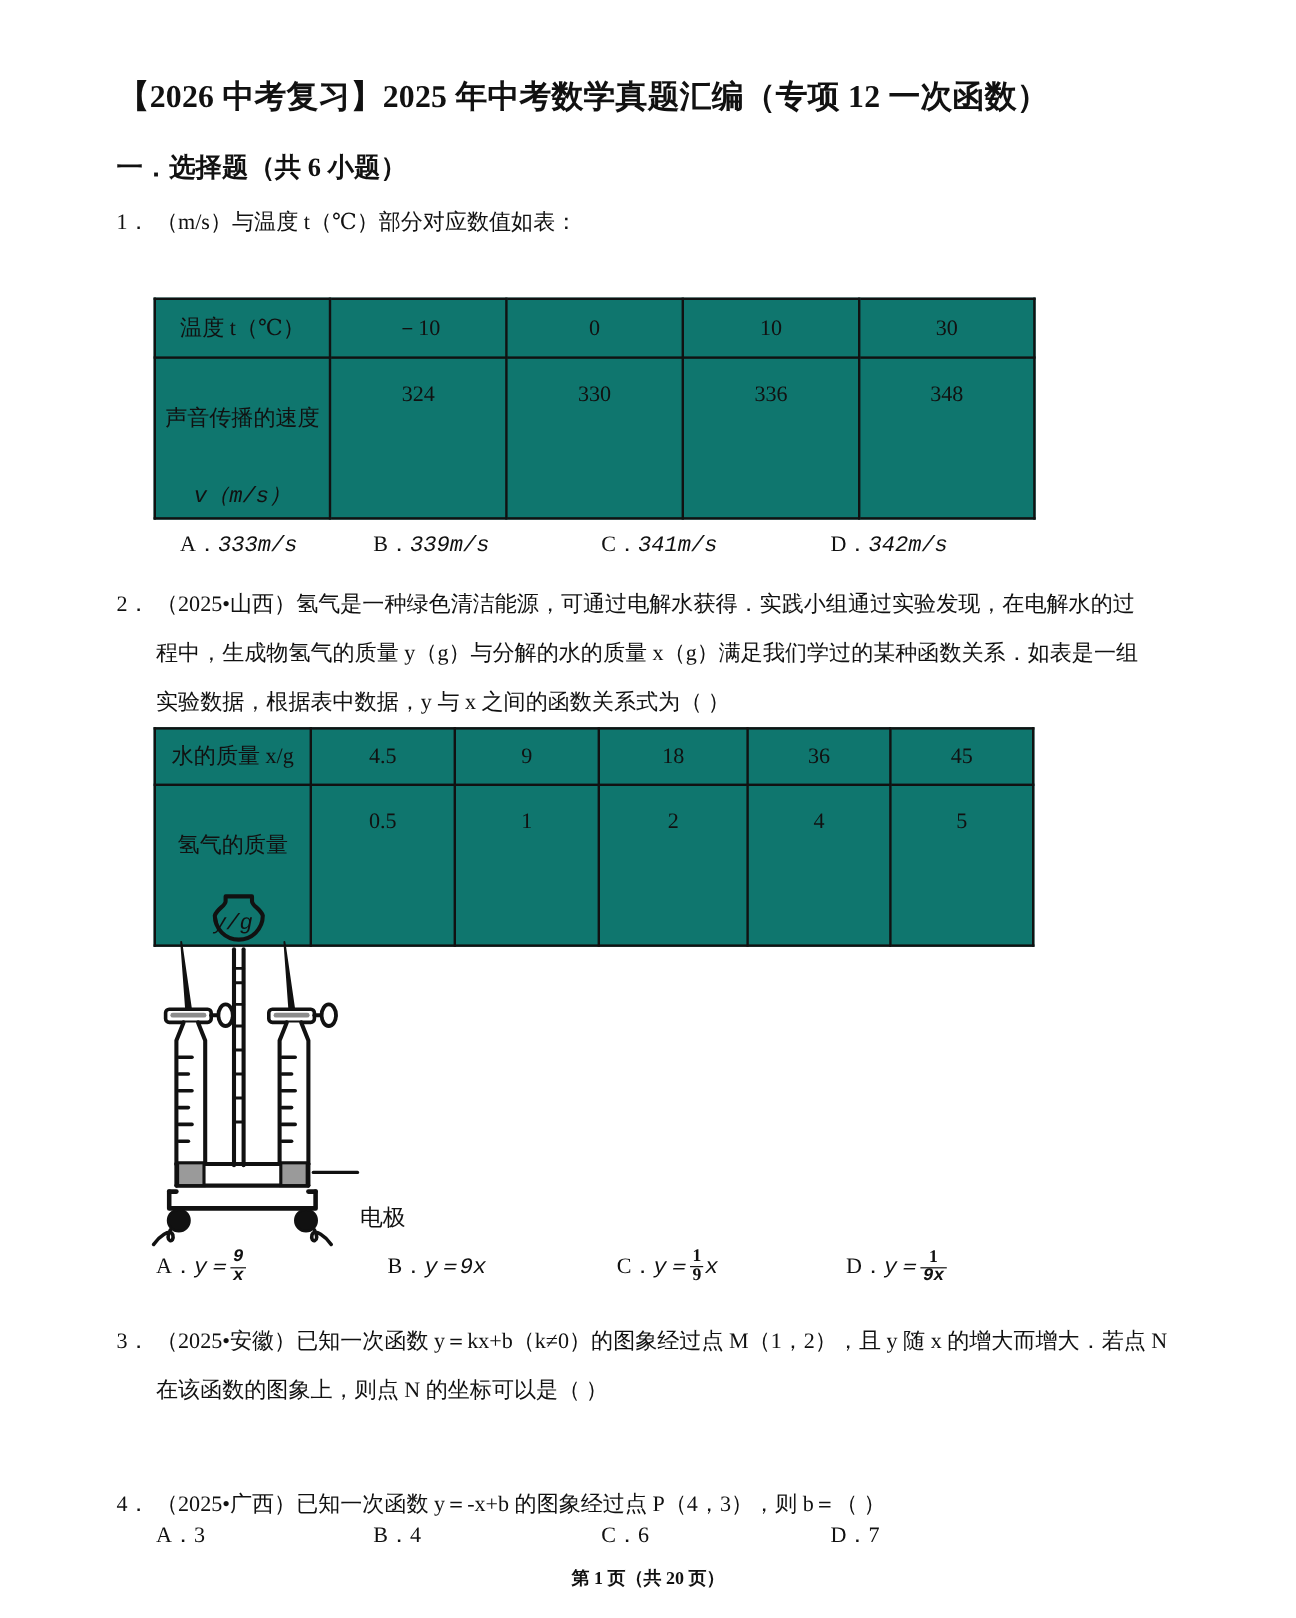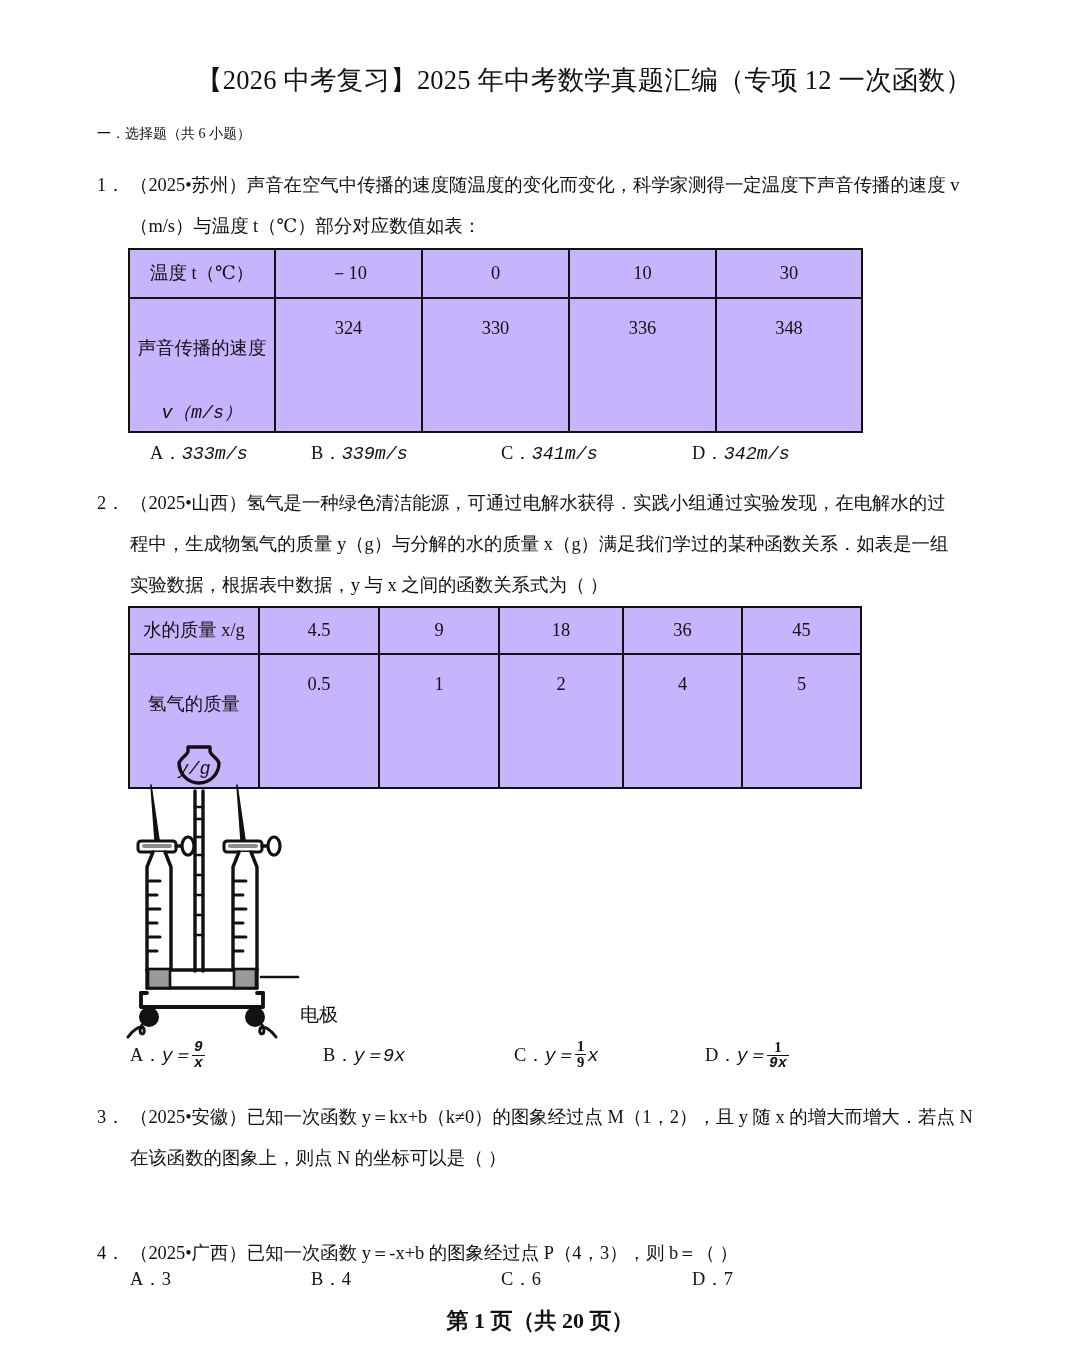--- a/index.html
+++ b/index.html
@@ -22,34 +22,35 @@
     height: 1348px;
     box-sizing: border-box;
     padding: 0;
   }
 
   
   .doc-title {
     position: absolute;
     left: 0; top: 64px;
     width: 972px;
-    text-align: right;
+    text-align: center;
     font-size: 26.5px;
-    font-weight: normal;
+    font-weight: bold;
     letter-spacing: 0.2px;
     line-height: 1.25;
     white-space: nowrap;
   }
 
   
   .section-head {
     position: absolute;
     left: 97px; top: 123px;
-    font-size: 14px;
+    font-size: 22px;
     line-height: 1.5;
+    font-weight: bold;
   }
 
   
   .q {
     position: absolute;
     font-size: 18.4px;
     line-height: 41px;
     color: #111;
   }
   .q-num {
@@ -100,21 +101,21 @@
     display: block;
     padding: 0 2px;
     font-weight: bold;
   }
 
   
   .dtable {
     position: absolute;
     border-collapse: collapse;
     table-layout: fixed;
-    background: #c4b5fd;
+    background: #0f766e;
   }
   .dtable td {
     border: 2.1px solid #111;
     text-align: center;
     vertical-align: middle;
     font-size: 18.4px;
     padding: 0;
     line-height: 1.45;
   }
   .dtable td.hlabel {
@@ -131,37 +132,36 @@
     position: absolute;
   }
 
   
   .footer {
     position: absolute;
     left: 0;
     top: 1306px;
     width: 1080px;
     text-align: center;
-    font-size: 22px;
+    font-size: 15px;
     font-weight: bold;
   }
 </style>
 </head>
 <body>
 
 <div class="page">
 
   <div class="doc-title">【2026 中考复习】2025 年中考数学真题汇编（专项 12  一次函数）</div>
 
   <div class="section-head">一．选择题（共 6 小题）</div>
 
   <div class="q" style="left:97px; top:165px; width:905px;">
     <span class="q-num">1．</span>
     <span class="q-body">
-      <span class="q-line"><span class="src">（2025•苏州）</span><span>声音在空气中传播的速度随温度的变化而变化，科学家测得一定温度下声音传播的速度 v</span></span>
       <span class="q-line">（m/s）与温度 t（℃）部分对应数值如表：</span>
     </span>
   </div>
 
   <table class="dtable" style="left:128px; top:248px; width:733px;">
     <colgroup>
       <col style="width:146px">
       <col style="width:147px">
       <col style="width:147px">
       <col style="width:147px">

